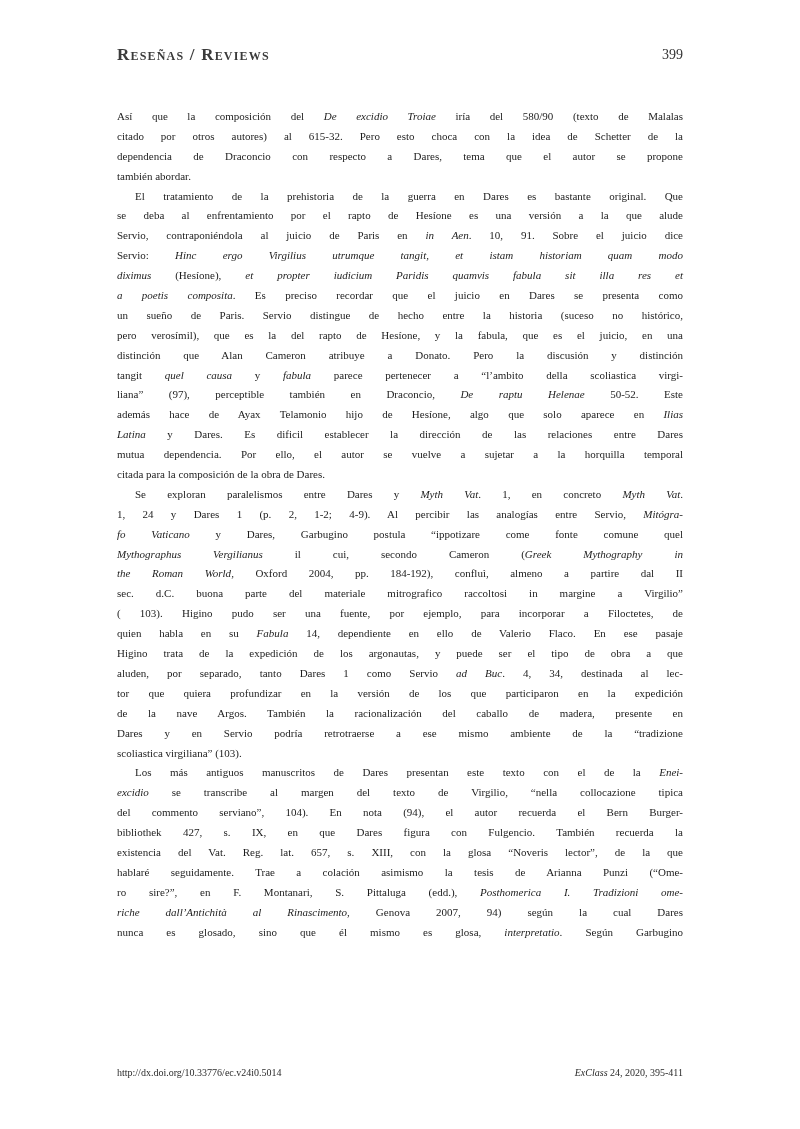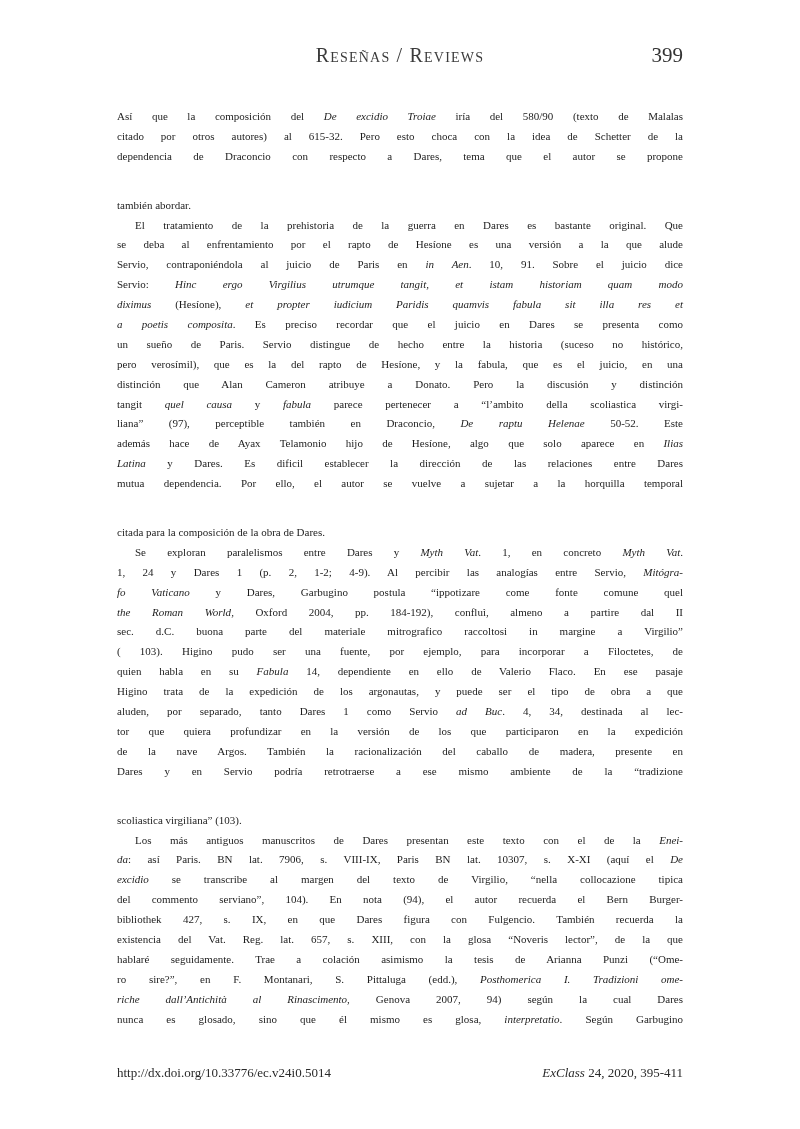--- a/index.html
+++ b/index.html
@@ -7,45 +7,45 @@
     width:800px;height:1129px;background:#ffffff;position:relative;
     font-family:"Liberation Serif", serif;color:#1d1d1d;
     -webkit-font-smoothing:antialiased;
   }
   .page{position:absolute;inset:0;}
   
   .running-head{
     position:absolute;left:117px;top:44px;width:566px;height:22px;
   }
   .running-title{
-    position:absolute;left:0;right:0;text-align:center;
+    position:absolute;left:0;right:0;
     font-variant:small-caps;letter-spacing:1.2px;
-    font-size:20px;line-height:22px;color:#3b3b3b;
+    font-size:17px;line-height:22px;color:#3b3b3b;font-weight:bold;
   }
   .page-number{
-    position:absolute;right:0;top:0;font-size:21px;line-height:22px;color:#333;
+    position:absolute;right:0;top:0;font-size:14px;line-height:22px;color:#333;
   }
   
   .body-text{
     position:absolute;left:117px;top:107px;width:566px;
   }
   .para{margin:0;}
   .line{
     text-align:justify;text-align-last:justify;text-justify:inter-word;
     white-space:nowrap;overflow:visible;
     font-size:11px;line-height:19.9px;height:19.9px;
   }
-  .line.lastline{text-align-last:left;margin-top:29px;}
+  .line.lastline{text-align-last:left;}
   .line.firstline{padding-left:18px;}
   .it{font-style:italic;}
   
   .footer{
     position:absolute;left:117px;top:1063px;width:566px;
     display:flex;justify-content:space-between;align-items:flex-start;
-    font-size:13px;line-height:19px;color:#2a2a2a;
+    font-size:10px;line-height:19px;color:#2a2a2a;
   }
 </style>
 </head>
 <body>
 
 <div class="page">
 
   <div class="running-head">
     <div class="running-title">Reseñas / Reviews</div>
     <div class="page-number">399</div>
@@ -72,34 +72,34 @@
         <div class="line"><span>liana” (97), perceptible también en Draconcio, </span><span class="it">De raptu Helenae</span><span> 50-52. Este</span></div>
         <div class="line"><span>además hace de Ayax Telamonio hijo de Hesíone, algo que solo aparece en </span><span class="it">Ilias</span></div>
         <div class="line"><span class="it">Latina</span><span> y Dares. Es dificil establecer la dirección de las relaciones entre Dares</span></div>
         <div class="line"><span>mutua dependencia. Por ello, el autor se vuelve a sujetar a la horquilla temporal</span></div>
         <div class="line lastline"><span>citada para la composición de la obra de Dares.</span></div>
       </div>
       <div class="para">
         <div class="line firstline"><span>Se exploran paralelismos entre Dares y </span><span class="it">Myth Vat</span><span>. 1, en concreto </span><span class="it">Myth Vat</span><span>.</span></div>
         <div class="line"><span>1, 24 y Dares 1 (p. 2, 1-2; 4-9). Al percibir las analogías entre Servio, </span><span class="it">Mitógra-</span></div>
         <div class="line"><span class="it">fo Vaticano</span><span> y Dares, Garbugino postula “ippotizare come fonte comune quel</span></div>
+        <div class="line"><span class="it">Mythographus Vergilianus</span><span> il cui, secondo Cameron (</span><span class="it">Greek Mythography in</span></div>
         <div class="line"><span class="it">the Roman World</span><span>, Oxford 2004, pp. 184-192), confluì, almeno a partire dal II</span></div>
         <div class="line"><span>sec. d.C. buona parte del materiale mitrografico raccoltosi in margine a Virgilio”</span></div>
         <div class="line"><span>( 103). Higino pudo ser una fuente, por ejemplo, para incorporar a Filoctetes, de</span></div>
         <div class="line"><span>quien habla en su </span><span class="it">Fabula</span><span> 14, dependiente en ello de Valerio Flaco. En ese pasaje</span></div>
         <div class="line"><span>Higino trata de la expedición de los argonautas, y puede ser el tipo de obra a que</span></div>
         <div class="line"><span>aluden, por separado, tanto Dares 1 como Servio </span><span class="it">ad Buc</span><span>. 4, 34, destinada al lec-</span></div>
         <div class="line"><span>tor que quiera profundizar en la versión de los que participaron en la expedición</span></div>
         <div class="line"><span>de la nave Argos. También la racionalización del caballo de madera, presente en</span></div>
         <div class="line"><span>Dares y en Servio podría retrotraerse a ese mismo ambiente de la “tradizione</span></div>
         <div class="line lastline"><span>scoliastica virgiliana” (103).</span></div>
       </div>
       <div class="para">
         <div class="line firstline"><span>Los más antiguos manuscritos de Dares presentan este texto con el de la </span><span class="it">Enei-</span></div>
-        <div class="line"><span class="it">da</span><span>: así Paris. BN lat. 7906, s. VIII-IX, Paris BN lat. 10307, s. X-XI (aquí el </span><span class="it">De</span></div>
         <div class="line"><span class="it">excidio</span><span> se transcribe al margen del texto de Virgilio, “nella collocazione tipica</span></div>
         <div class="line"><span>del commento serviano”, 104). En nota (94), el autor recuerda el Bern Burger-</span></div>
         <div class="line"><span>bibliothek 427, s. IX, en que Dares figura con Fulgencio. También recuerda la</span></div>
         <div class="line"><span>existencia del Vat. Reg. lat. 657, s. XIII, con la glosa “Noveris lector”, de la que</span></div>
         <div class="line"><span>hablaré seguidamente. Trae a colación asimismo la tesis de Arianna Punzi (“Ome-</span></div>
         <div class="line"><span>ro sire?”, en F. Montanari, S. Pittaluga (edd.), </span><span class="it">Posthomerica I. Tradizioni ome-</span></div>
         <div class="line"><span class="it">riche dall’Antichità al Rinascimento</span><span>, Genova 2007, 94) según la cual Dares</span></div>
         <div class="line"><span>nunca es glosado, sino que él mismo es glosa, </span><span class="it">interpretatio</span><span>. Según Garbugino</span></div>
       </div>
     </div>

